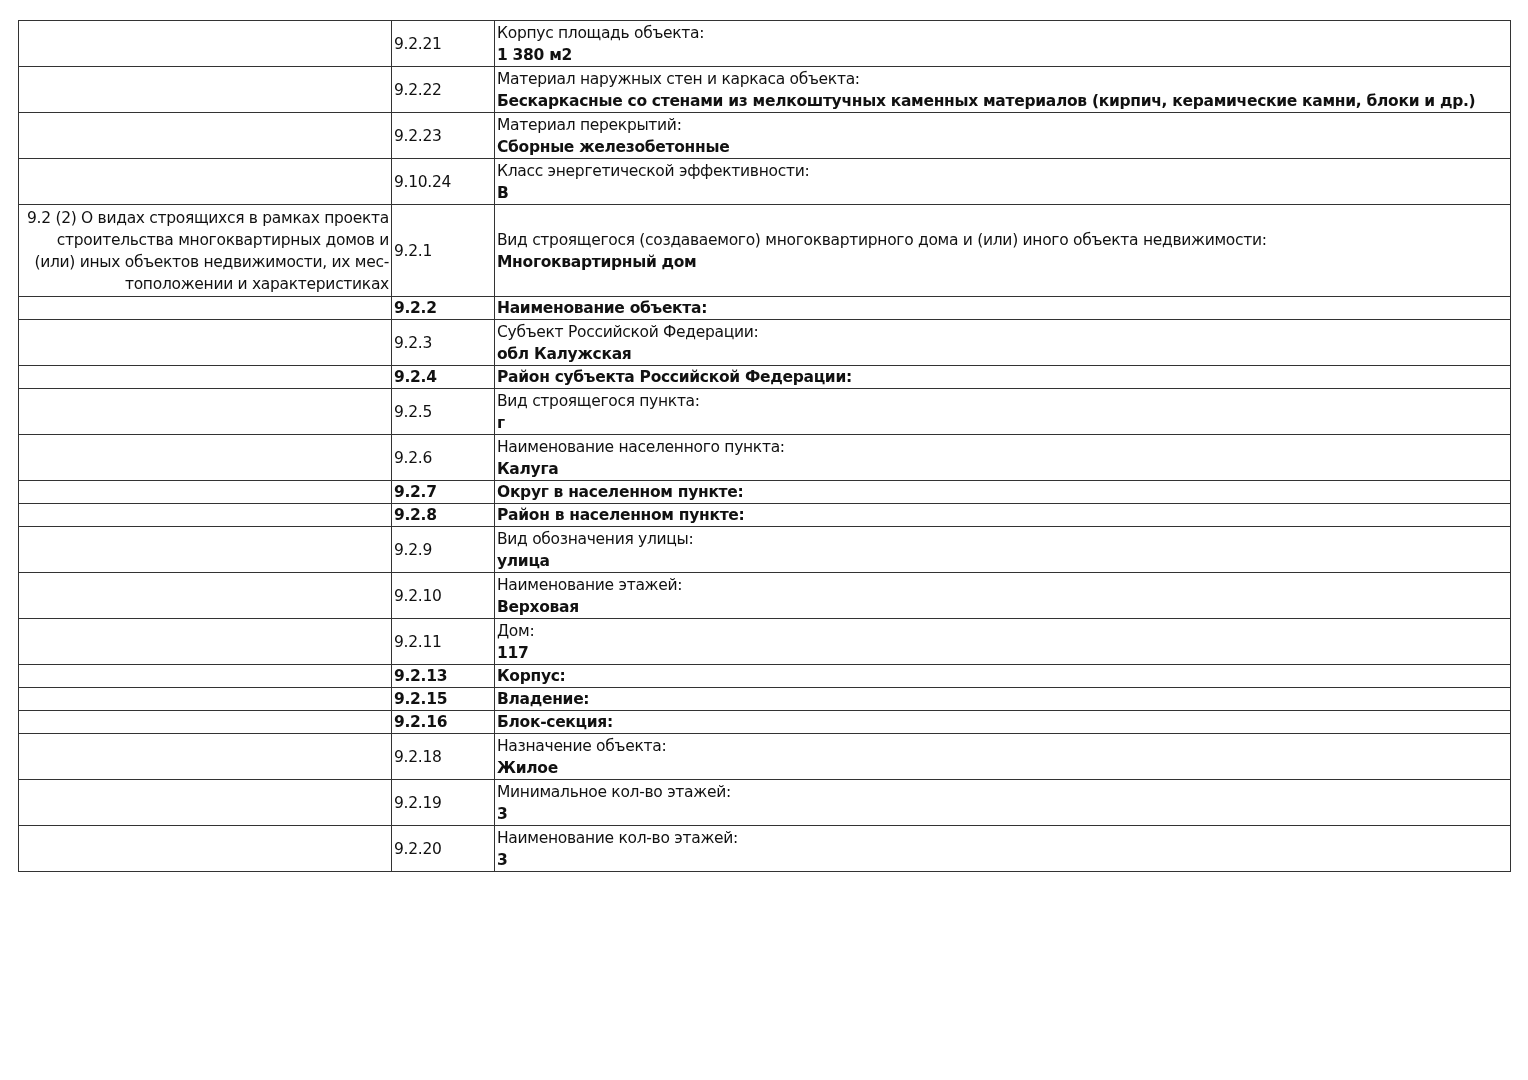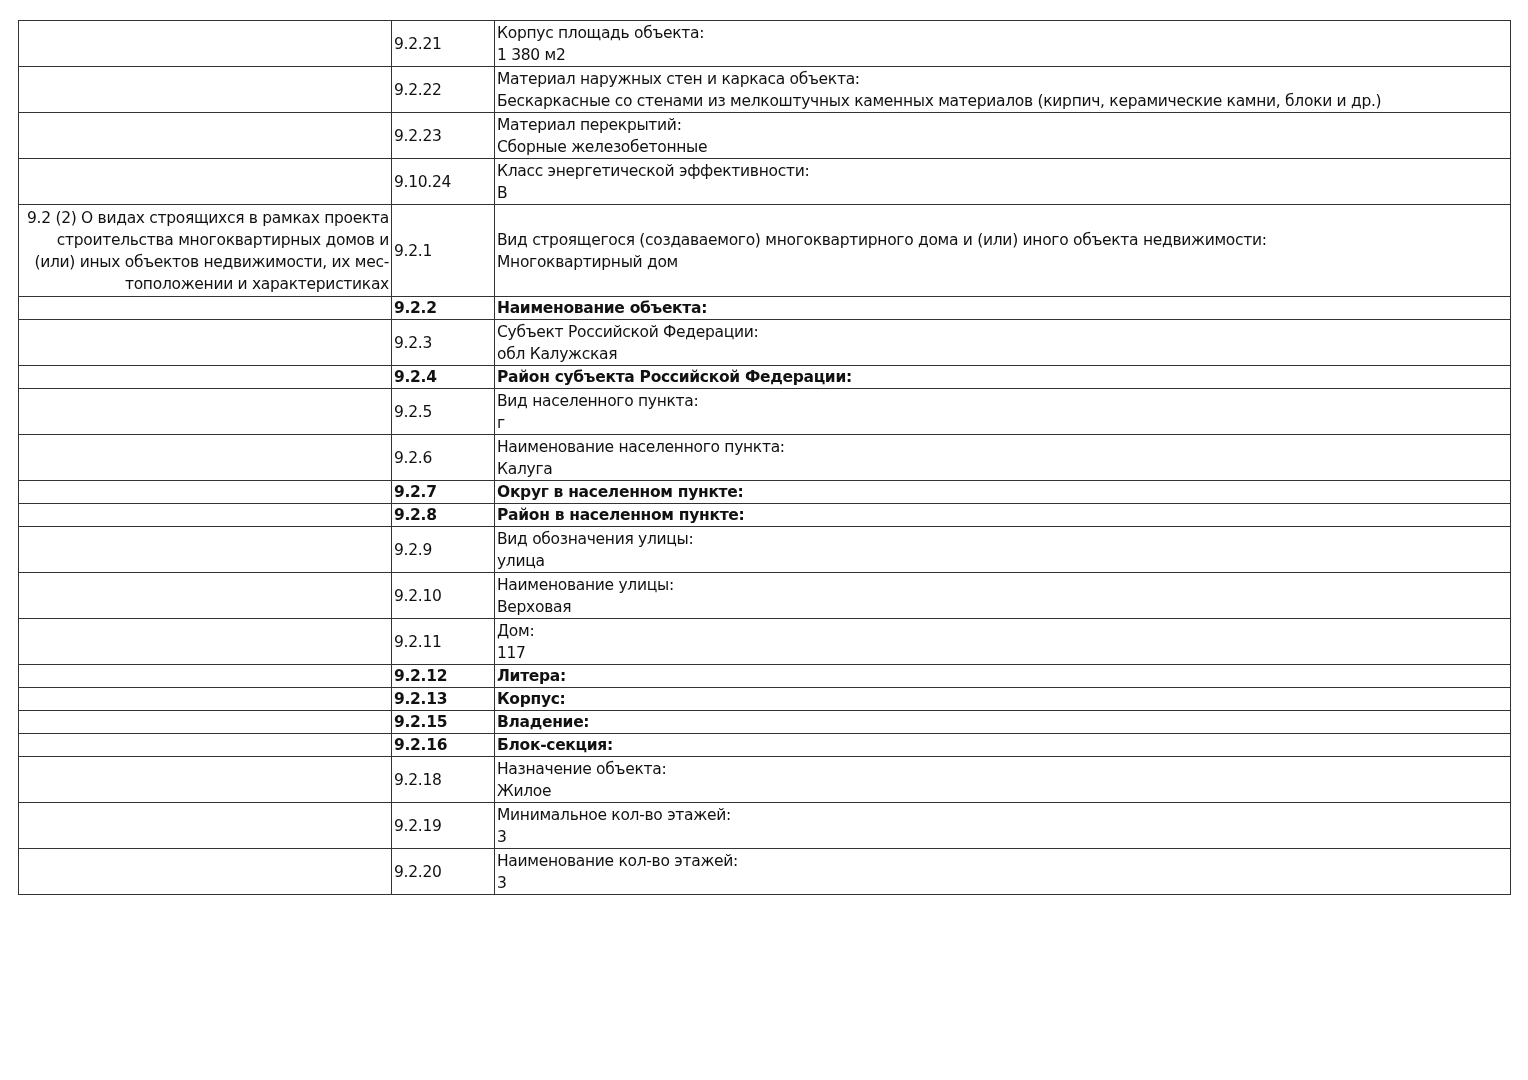--- a/index.html
+++ b/index.html
@@ -7,21 +7,21 @@
          font-family: "DejaVu Sans", sans-serif; color: #111; }
   table.doc { position: absolute; left: 18px; top: 20px; border-collapse: collapse;
               table-layout: fixed; width: 1492px; }
   table.doc td { border: 1.5px solid #333; padding: 0 2px; vertical-align: middle;
                  font-size: 15.5px; line-height: 22px; letter-spacing: -0.3px; }
   col.c1 { width: 373px; }
   col.c2 { width: 103px; }
   col.c3 { width: 1016px; }
   td.section { line-height: 22px; text-align: right; }
   .lbl { display: block; }
-  .val { display: block; font-weight: normal; }
+  .val { display: block; font-weight: bold; }
   tr.h2 td { height: 45px; }
   tr.h1 td { height: 22px; font-weight: bold; }
   tr.hbig td { height: 91px; }
 </style>
 </head>
 <body>
 
 <table class="doc">
   <colgroup>
       <col class="c1">
@@ -90,21 +90,21 @@
     <td>9.2.4</td>
     <td>
       <span class="lbl">Район субъекта Российской Федерации:</span>
 
     </td>
   </tr>
       <tr class="h2">
     <td></td>
     <td>9.2.5</td>
     <td>
-      <span class="lbl">Вид населенного пункта:</span>
+      <span class="lbl">Вид строящегося пункта:</span>
       <span class="val">г</span>
     </td>
   </tr>
       <tr class="h2">
     <td></td>
     <td>9.2.6</td>
     <td>
       <span class="lbl">Наименование населенного пункта:</span>
       <span class="val">Калуга</span>
     </td>
@@ -130,42 +130,34 @@
     <td>9.2.9</td>
     <td>
       <span class="lbl">Вид обозначения улицы:</span>
       <span class="val">улица</span>
     </td>
   </tr>
       <tr class="h2">
     <td></td>
     <td>9.2.10</td>
     <td>
-      <span class="lbl">Наименование улицы:</span>
+      <span class="lbl">Наименование этажей:</span>
       <span class="val">Верховая</span>
     </td>
   </tr>
       <tr class="h2">
     <td></td>
     <td>9.2.11</td>
     <td>
       <span class="lbl">Дом:</span>
       <span class="val">117</span>
     </td>
   </tr>
       <tr class="h1">
     <td></td>
-    <td>9.2.12</td>
-    <td>
-      <span class="lbl">Литера:</span>
-
-    </td>
-  </tr>
-      <tr class="h1">
-    <td></td>
     <td>9.2.13</td>
     <td>
       <span class="lbl">Корпус:</span>
 
     </td>
   </tr>
       <tr class="h1">
     <td></td>
     <td>9.2.15</td>
     <td>

